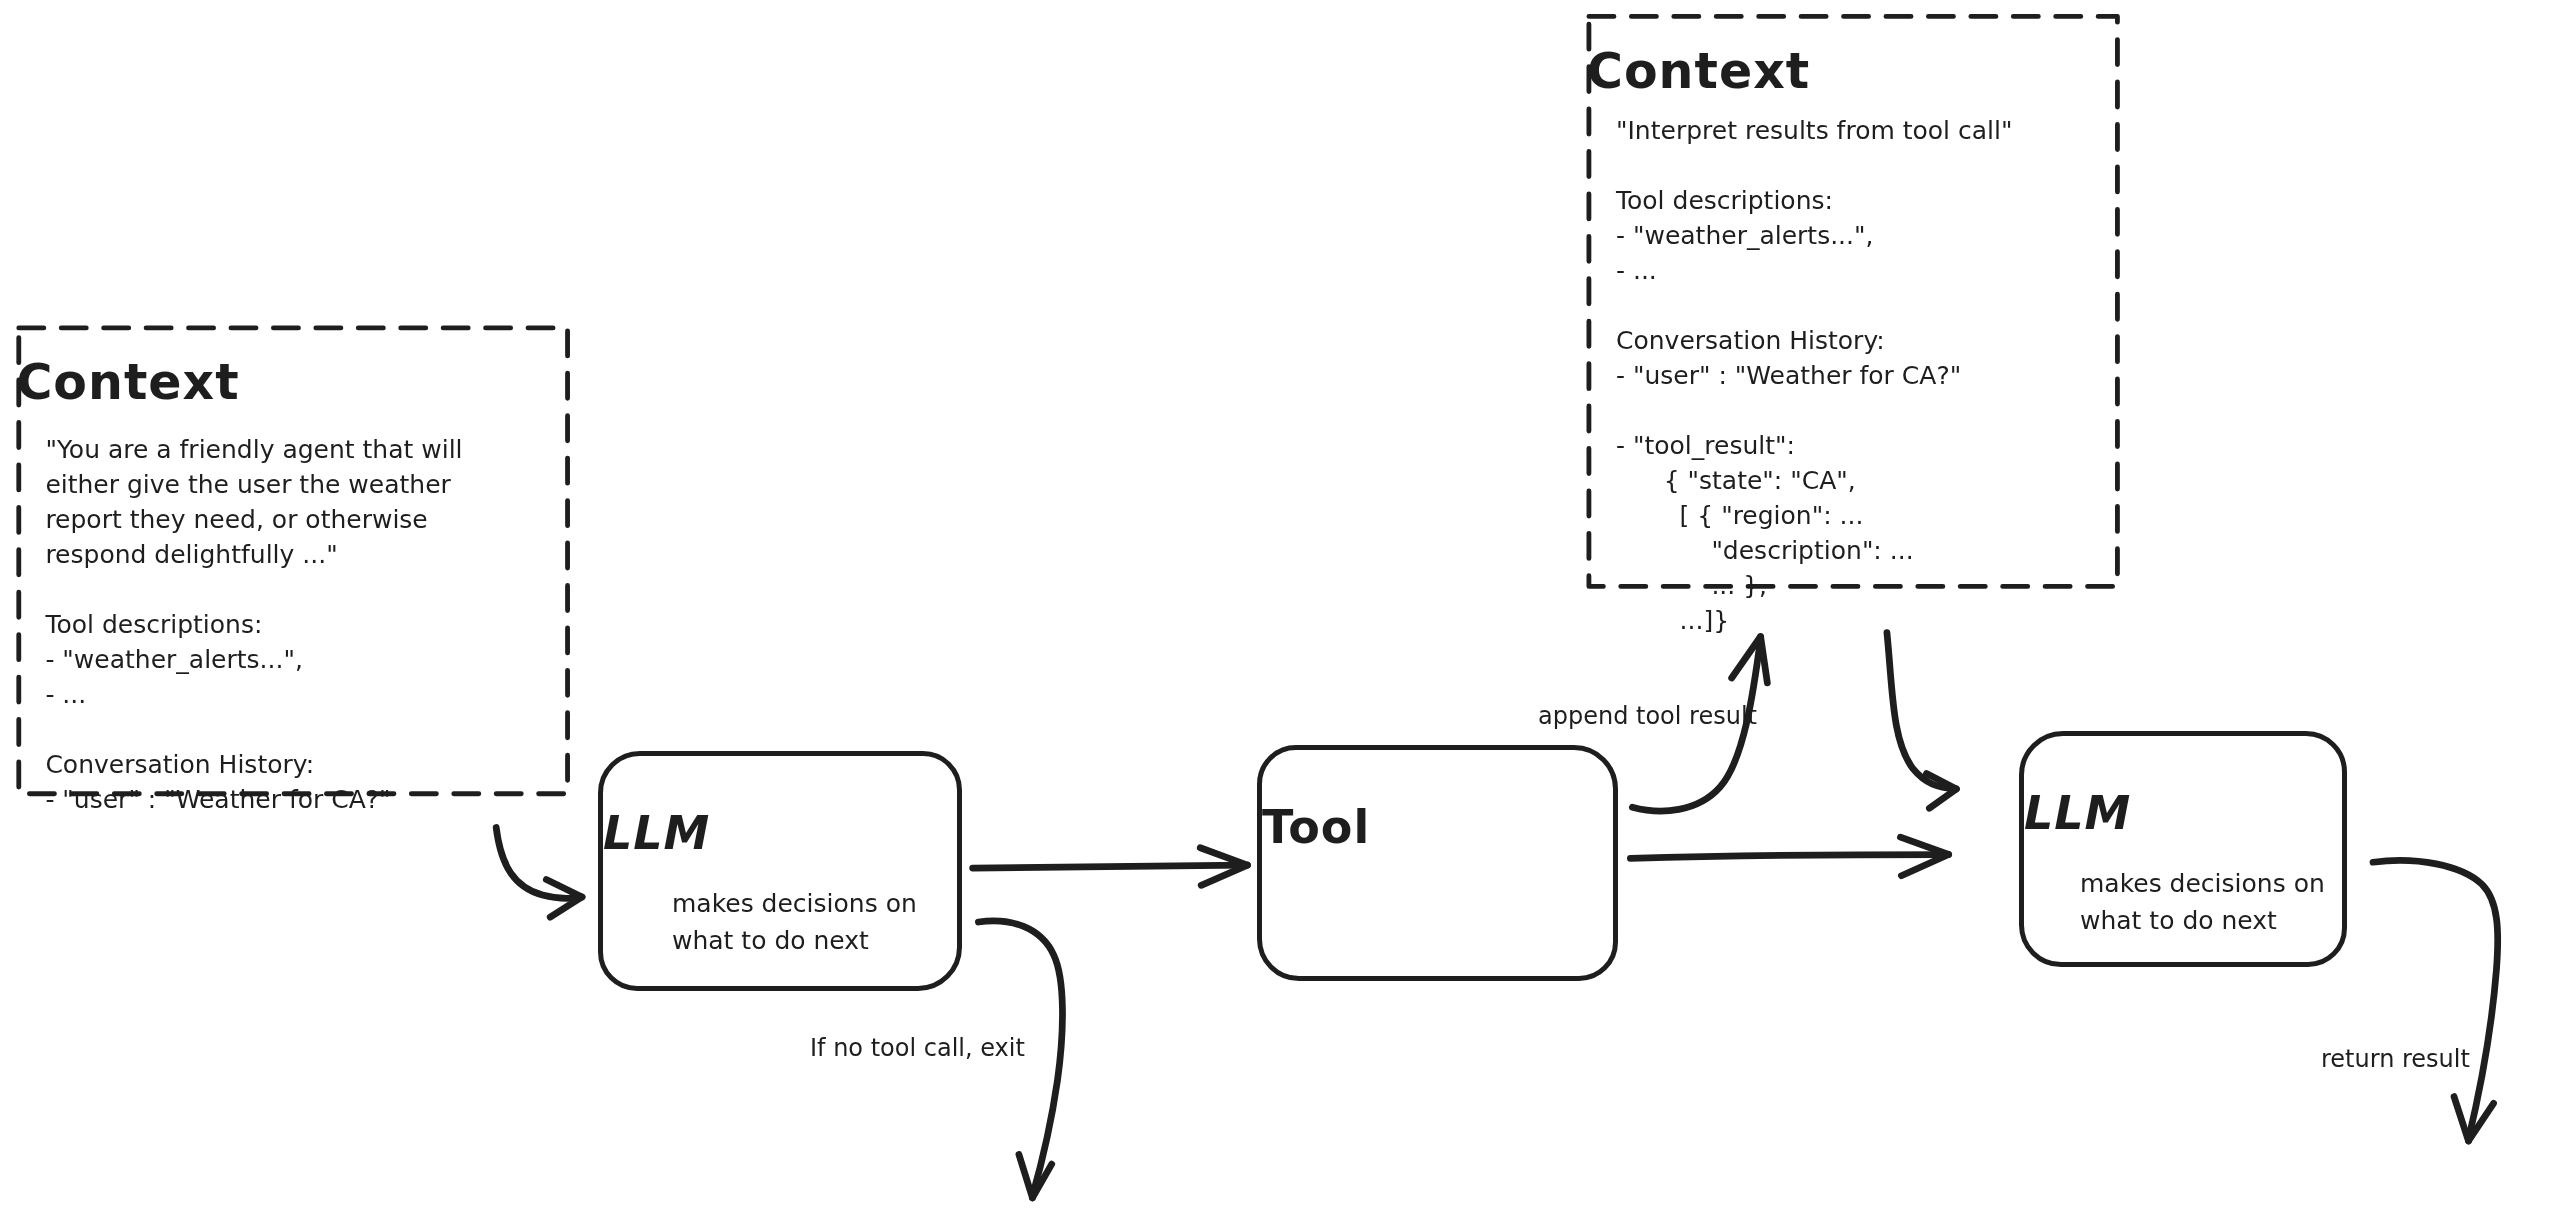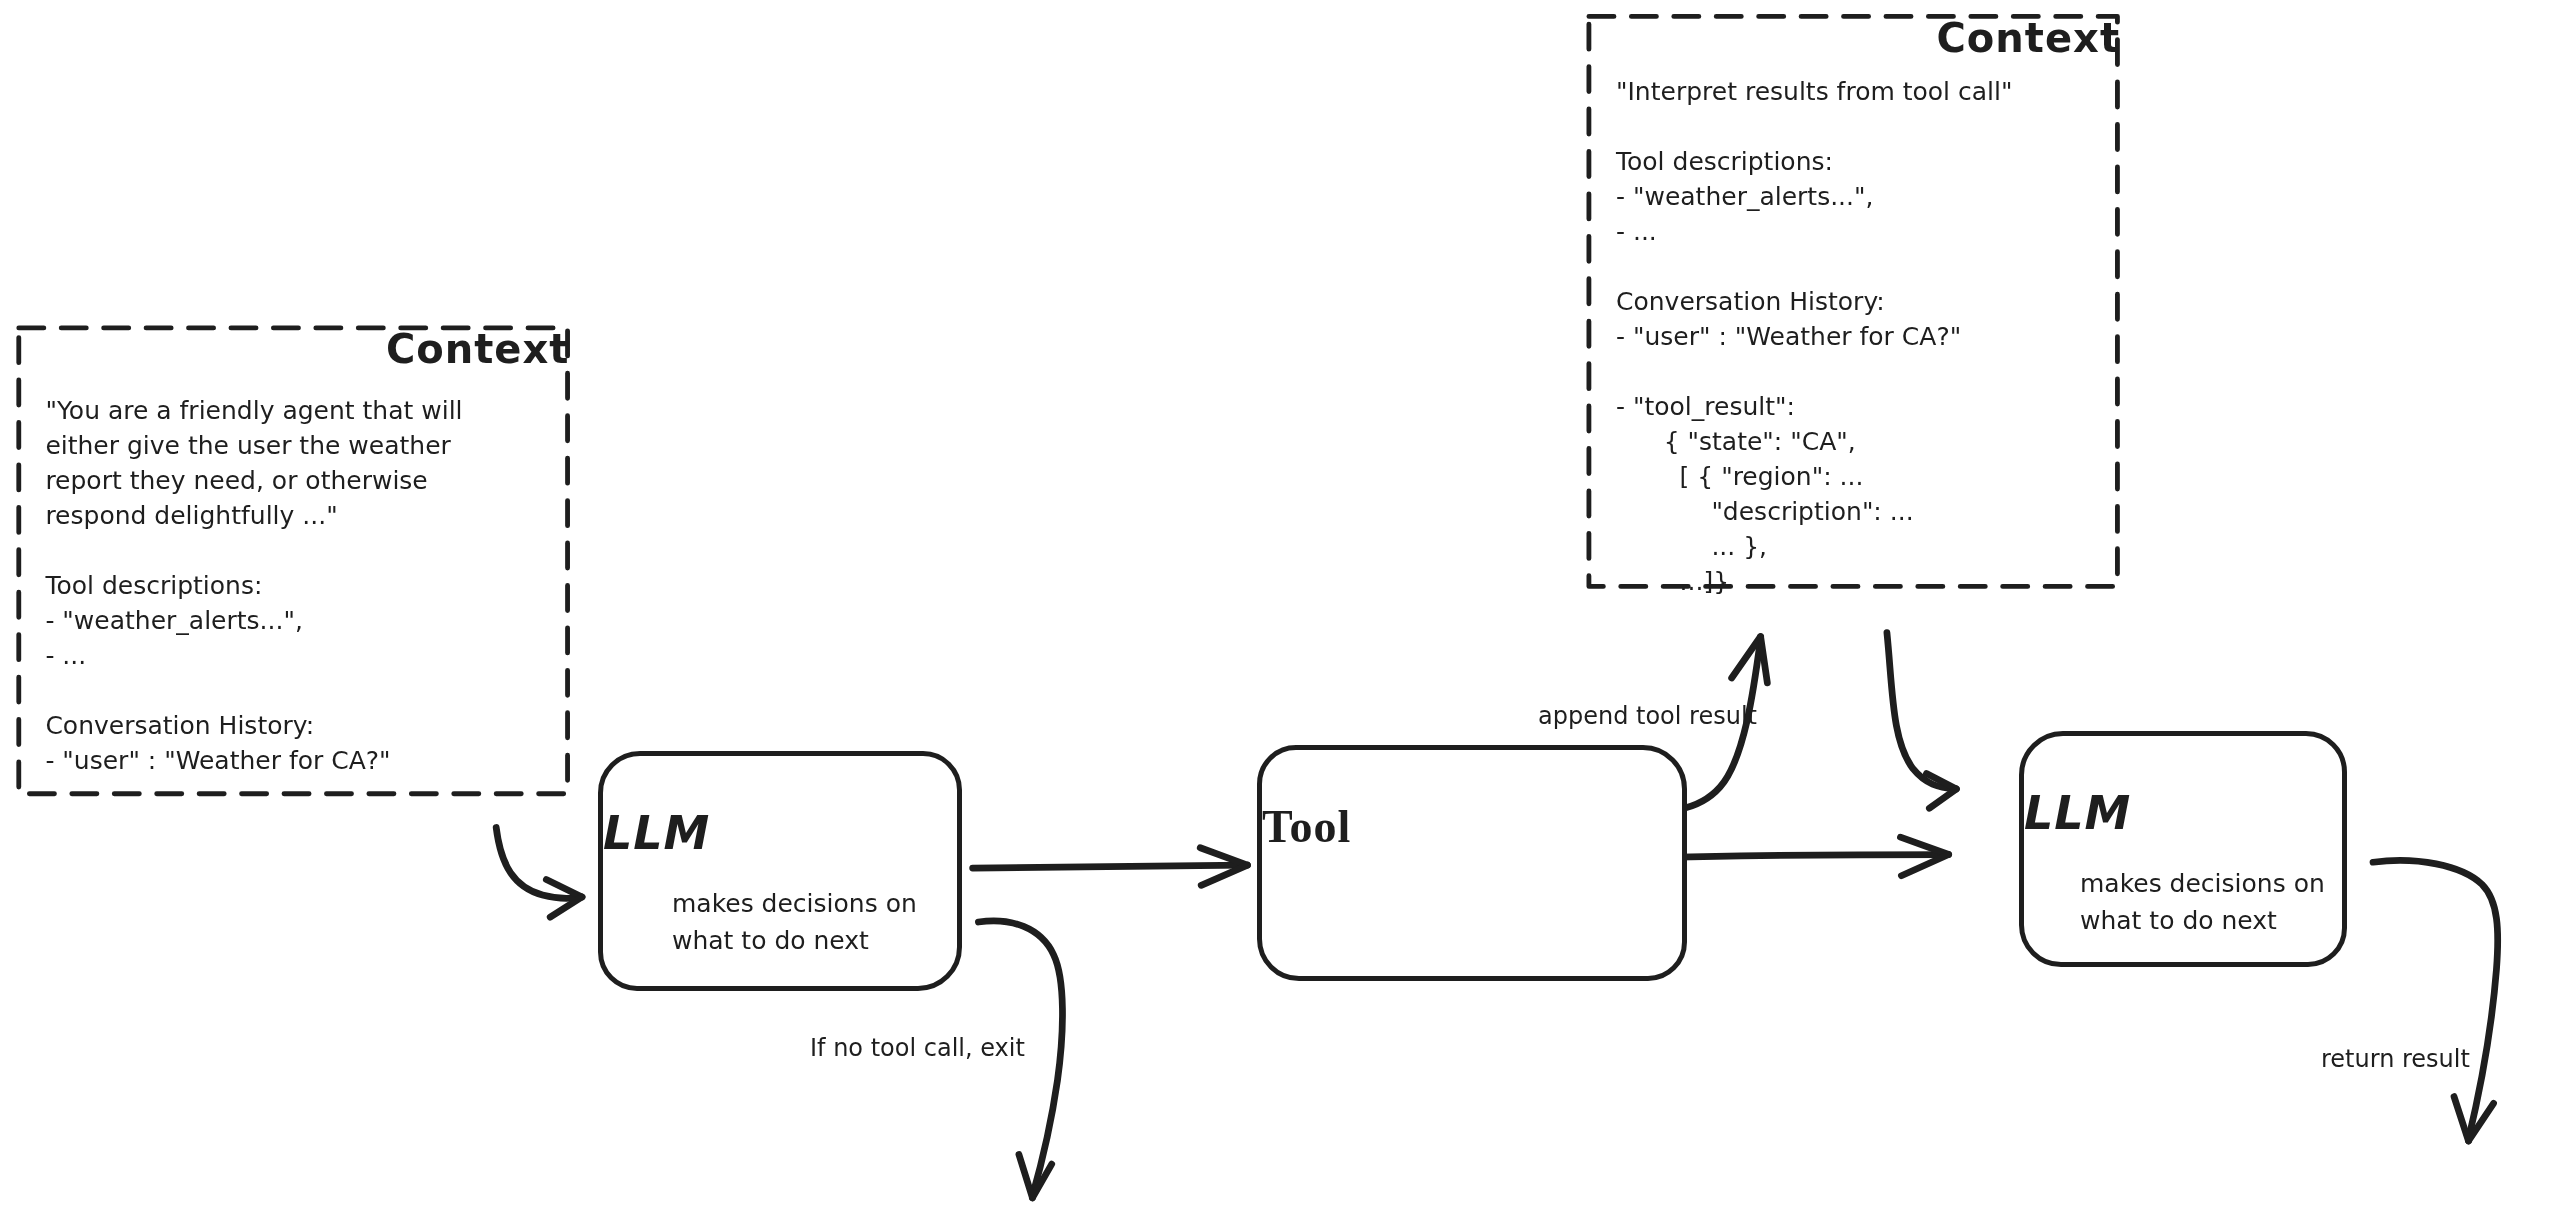--- a/index.html
+++ b/index.html
@@ -33,43 +33,43 @@
   #arrow-layer rect.dashed { stroke-width: 5; stroke-dasharray: 26 18; }
 
   .context-box {
     position: absolute;
     box-sizing: border-box;
   }
   #context-left  { left: 16.4px;   top: 326px; width: 553px; height: 470px; }
   #context-right { left: 1587px; top: 14.5px;  width: 533px; height: 574px; }
 
   .ctx-title {
-    text-align: right;
-    font-size: 40px;
+    text-align: left;
+    font-size: 49px;
     font-weight: 700;
-    margin-top: 0;
+    margin-top: 28px;
     letter-spacing: 1px;
   }
   .ctx-body {
     font-size: 25px;
     line-height: 35px;
     white-space: pre-wrap;
     padding: 0 21px 0 29px;
   }
   #context-left  .ctx-body { margin-top: 21px; }
   #context-right .ctx-body { margin-top: 13.5px; }
 
   .node {
     position: absolute;
     box-sizing: border-box;
     border: 5.8px solid #1e1e1e;
     background: #ffffff;
   }
   #node-llm-1 { left: 598px;  top: 751px; width: 364px; height: 240px; border-radius: 42px 39px 44px 39px; }
-  #node-tool  { left: 1257px; top: 745px; width: 430px; height: 236px; border-radius: 39px 44px 39px 42px; font-family: Liberation Serif, serif; }
+  #node-tool  { left: 1257px; top: 745px; width: 361px; height: 236px; border-radius: 39px 44px 39px 42px; }
   #node-llm-2 { left: 2019px; top: 731px; width: 328px; height: 236px; border-radius: 44px 41px 39px 42px; }
 
   .node-title {
     text-align: left;
     font-size: 46px;
     font-weight: 700;
     margin-top: 50px;
     letter-spacing: 1px;
   }
   .node-title.italic { font-style: italic; }

